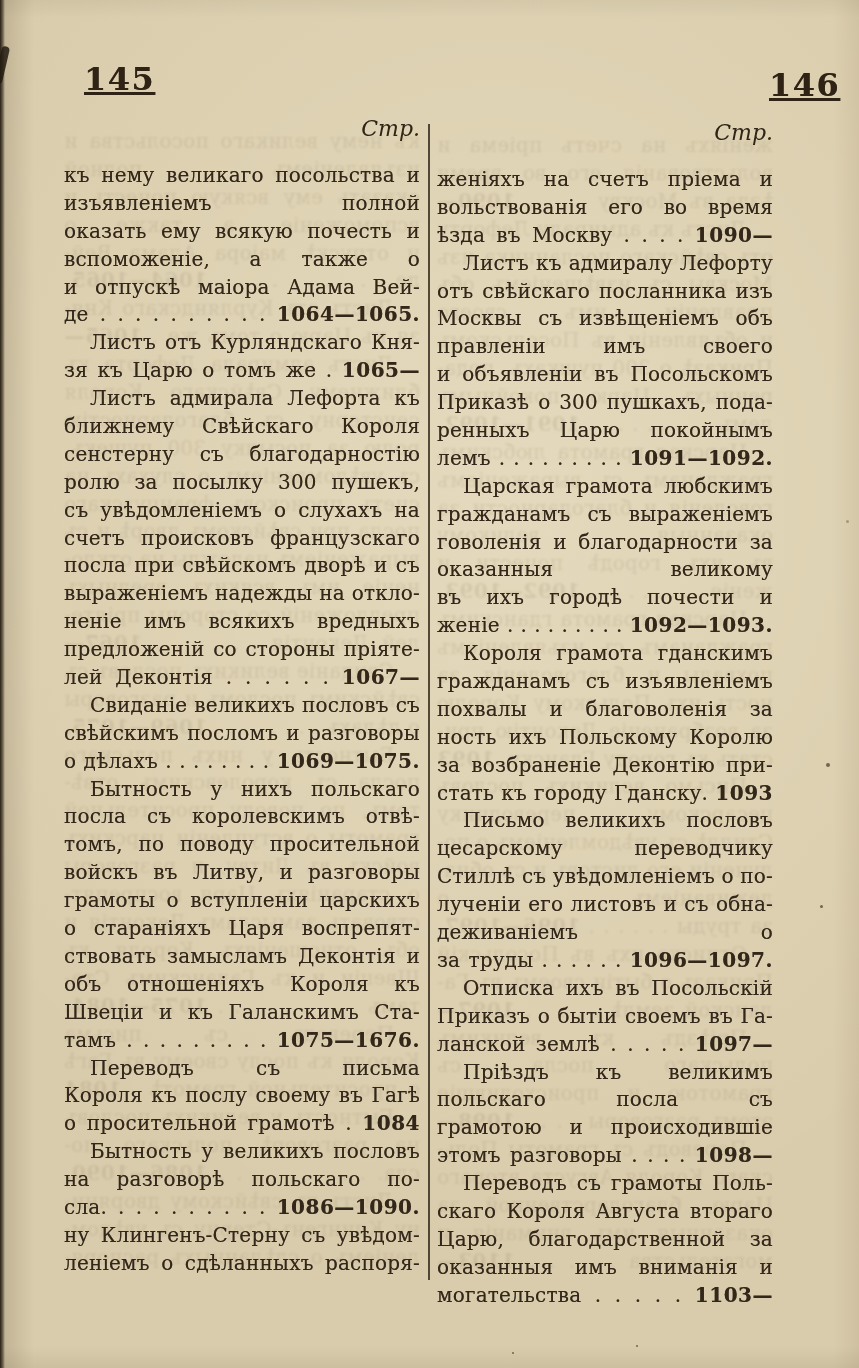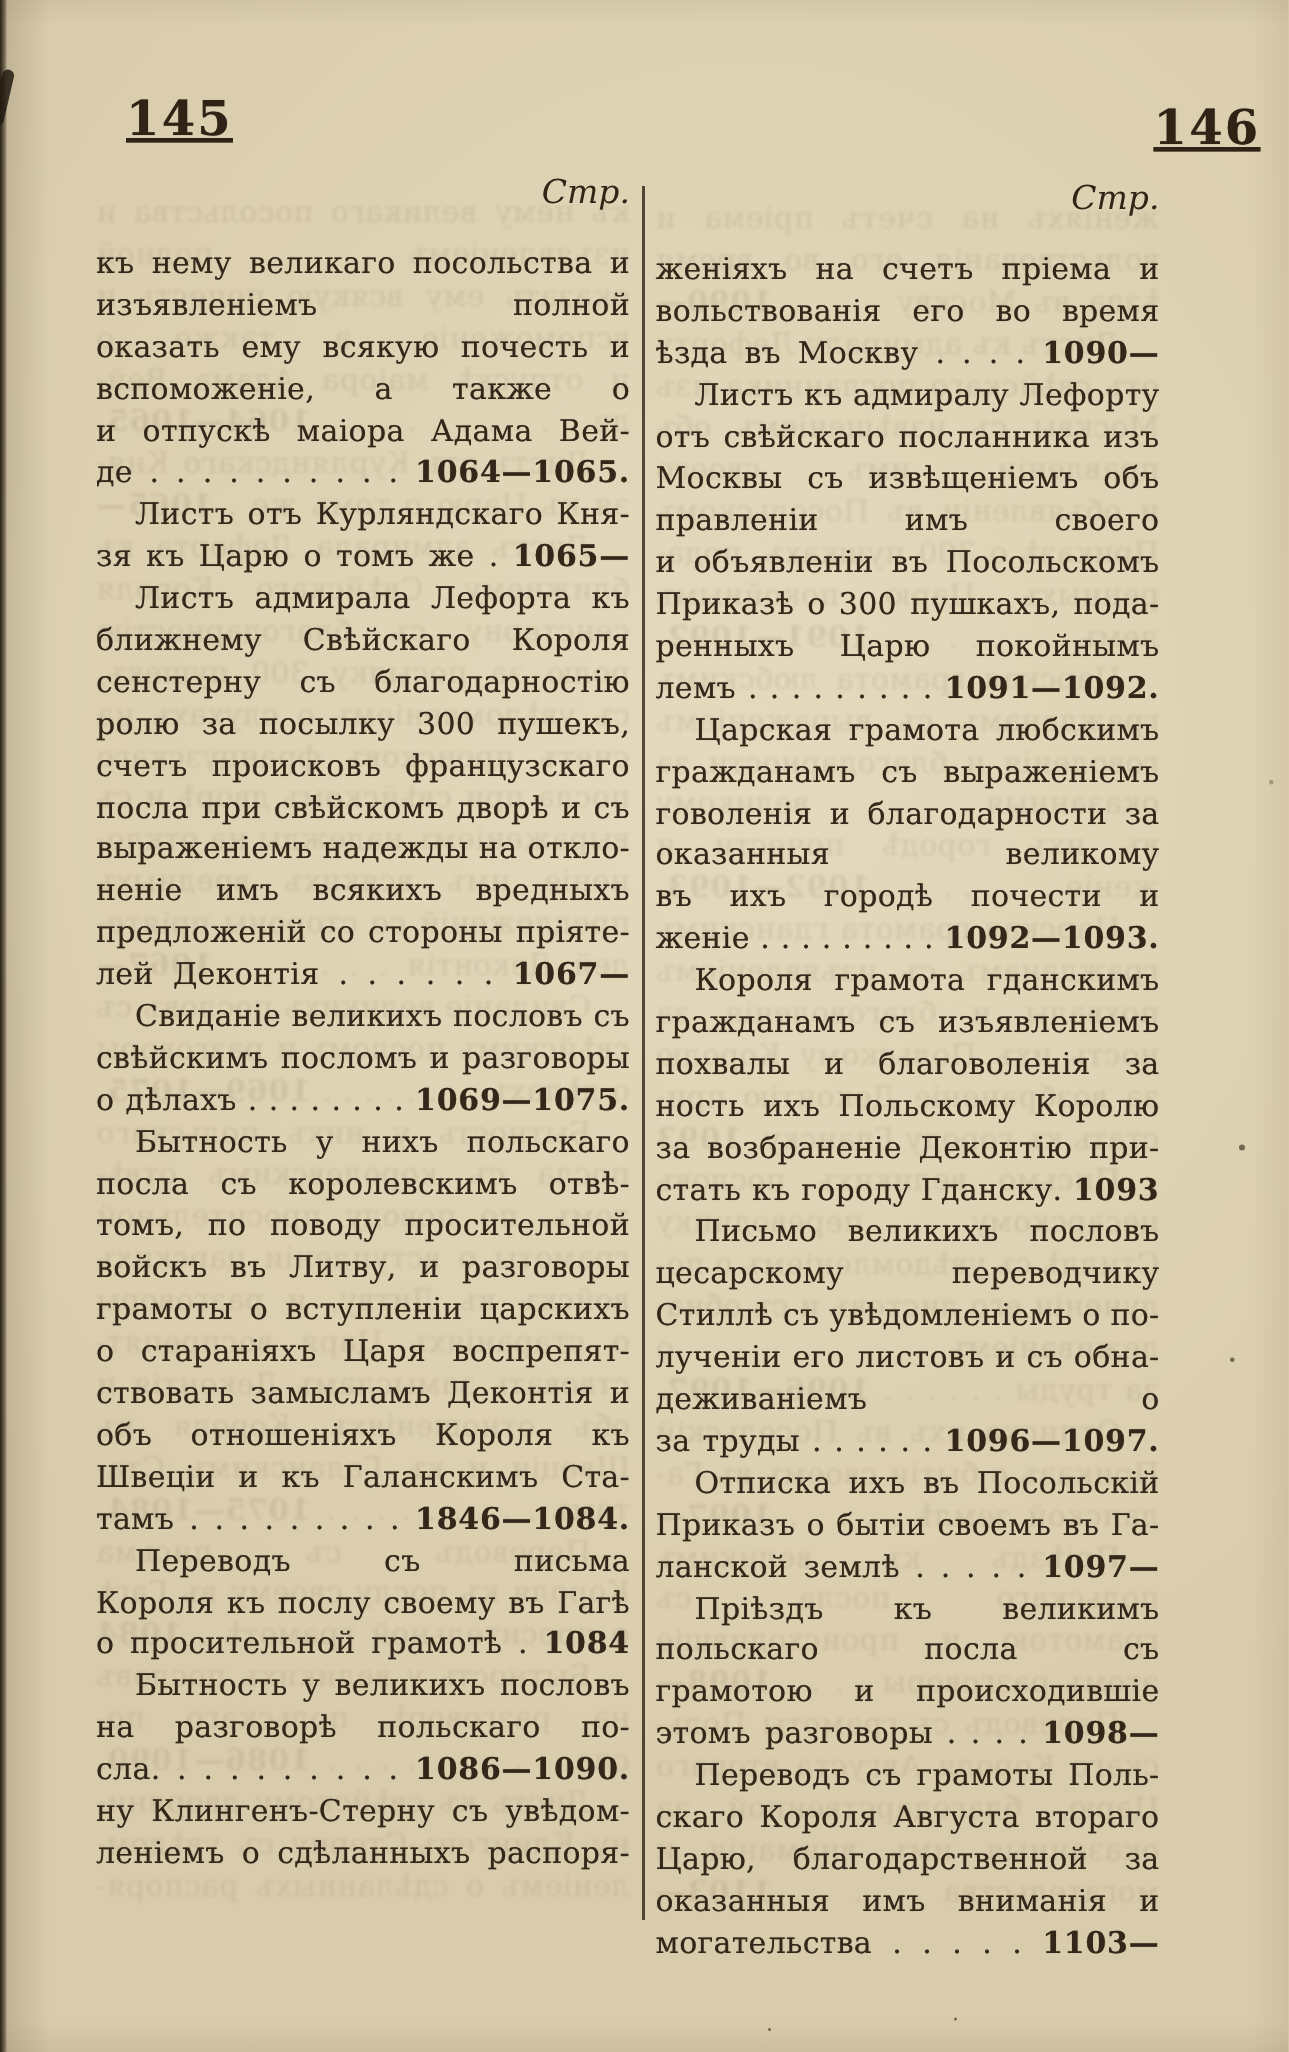--- a/index.html
+++ b/index.html
@@ -128,39 +128,40 @@
       <div class="ln"><span class="t">оказать ему всякую почесть и</span></div>
       <div class="ln"><span class="t">вспоможеніе, а также о принятіи</span></div>
       <div class="ln"><span class="t">и отпускѣ маіора Адама Вей-</span></div>
       <div class="ln"><span class="t">де . . . . . . . . . .</span> <span class="num">1064—1065.</span></div>
       <div class="ln ind"><span class="t">Листъ отъ Курляндскаго Кня-</span></div>
       <div class="ln"><span class="t">зя къ Царю о томъ же .</span> <span class="num">1065—1067.</span></div>
       <div class="ln ind"><span class="t">Листъ адмирала Лефорта къ</span></div>
       <div class="ln"><span class="t">ближнему Свѣйскаго Короля Ок-</span></div>
       <div class="ln"><span class="t">сенстерну съ благодарностію ко-</span></div>
       <div class="ln"><span class="t">ролю за посылку 300 пушекъ,</span></div>
+      <div class="ln"><span class="t">съ увѣдомленіемъ о слухахъ на</span></div>
       <div class="ln"><span class="t">счетъ происковъ французскаго</span></div>
       <div class="ln"><span class="t">посла при свѣйскомъ дворѣ и съ</span></div>
       <div class="ln"><span class="t">выраженіемъ надежды на откло-</span></div>
       <div class="ln"><span class="t">неніе имъ всякихъ вредныхъ</span></div>
       <div class="ln"><span class="t">предложеній со стороны пріяте-</span></div>
       <div class="ln"><span class="t">лей Деконтія . . . . . .</span> <span class="num">1067—1069.</span></div>
       <div class="ln ind"><span class="t">Свиданіе великихъ пословъ съ</span></div>
       <div class="ln"><span class="t">свѣйскимъ посломъ и разговоры</span></div>
       <div class="ln"><span class="t">о дѣлахъ . . . . . . . .</span> <span class="num">1069—1075.</span></div>
       <div class="ln ind"><span class="t">Бытность у нихъ польскаго</span></div>
       <div class="ln"><span class="t">посла съ королевскимъ отвѣ-</span></div>
       <div class="ln"><span class="t">томъ, по поводу просительной</span></div>
       <div class="ln"><span class="t">войскъ въ Литву, и разговоры</span></div>
       <div class="ln"><span class="t">грамоты о вступленіи царскихъ</span></div>
       <div class="ln"><span class="t">о стараніяхъ Царя воспрепят-</span></div>
       <div class="ln"><span class="t">ствовать замысламъ Деконтія и</span></div>
       <div class="ln"><span class="t">объ отношеніяхъ Короля къ</span></div>
       <div class="ln"><span class="t">Швеціи и къ Галанскимъ Ста-</span></div>
-      <div class="ln"><span class="t">тамъ . . . . . . . . .</span> <span class="num">1846—1084.</span></div>
+      <div class="ln"><span class="t">тамъ . . . . . . . . .</span> <span class="num">1075—1676.</span></div>
       <div class="ln ind"><span class="t">Переводъ съ письма Польскаго</span></div>
       <div class="ln"><span class="t">Короля къ послу своему въ Гагѣ</span></div>
       <div class="ln"><span class="t">о просительной грамотѣ .</span> <span class="num">1084—1086.</span></div>
       <div class="ln ind"><span class="t">Бытность у великихъ пословъ</span></div>
       <div class="ln"><span class="t">на разговорѣ польскаго по-</span></div>
       <div class="ln"><span class="t">сла. . . . . . . . . .</span> <span class="num">1086—1090.</span></div>
       <div class="ln"><span class="t">ну Клингенъ-Стерну съ увѣдом-</span></div>
       <div class="ln"><span class="t">леніемъ о сдѣланныхъ распоря-</span></div>
     </div>
 </div>

